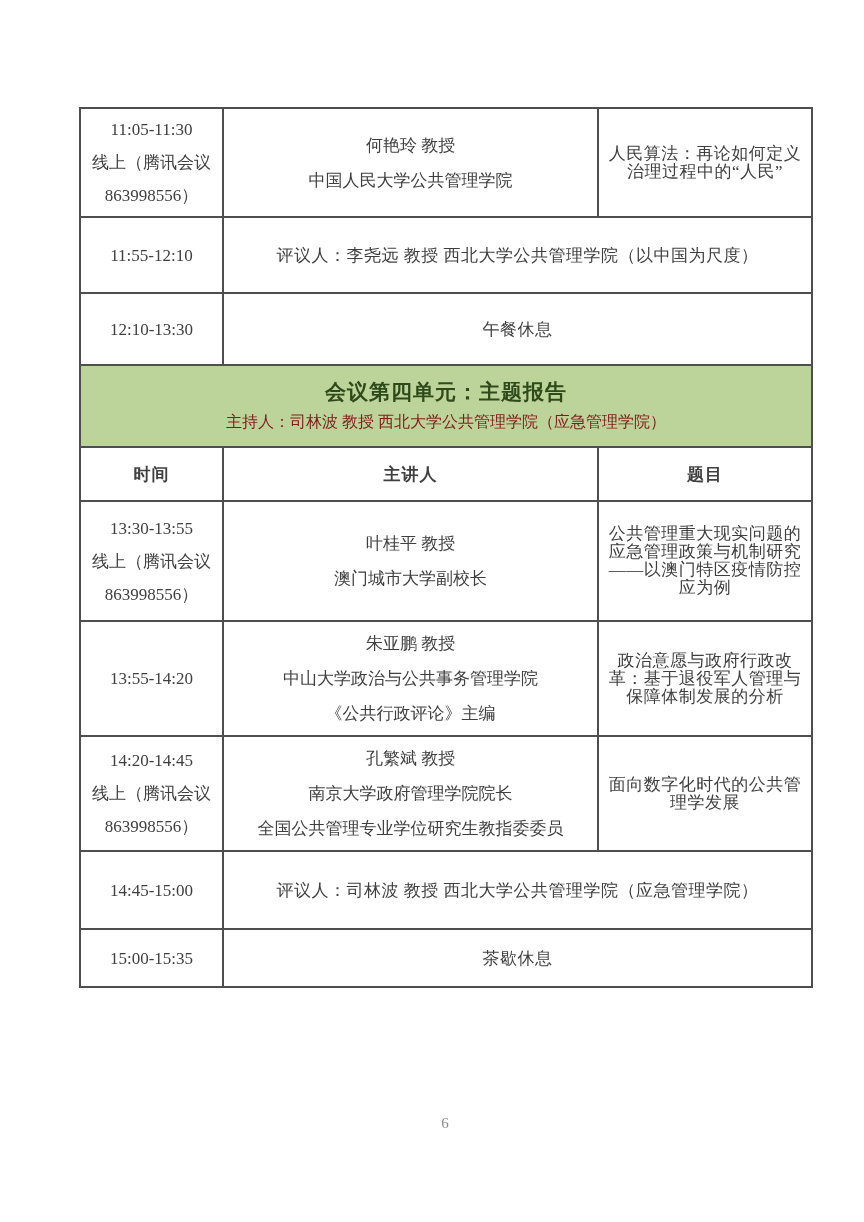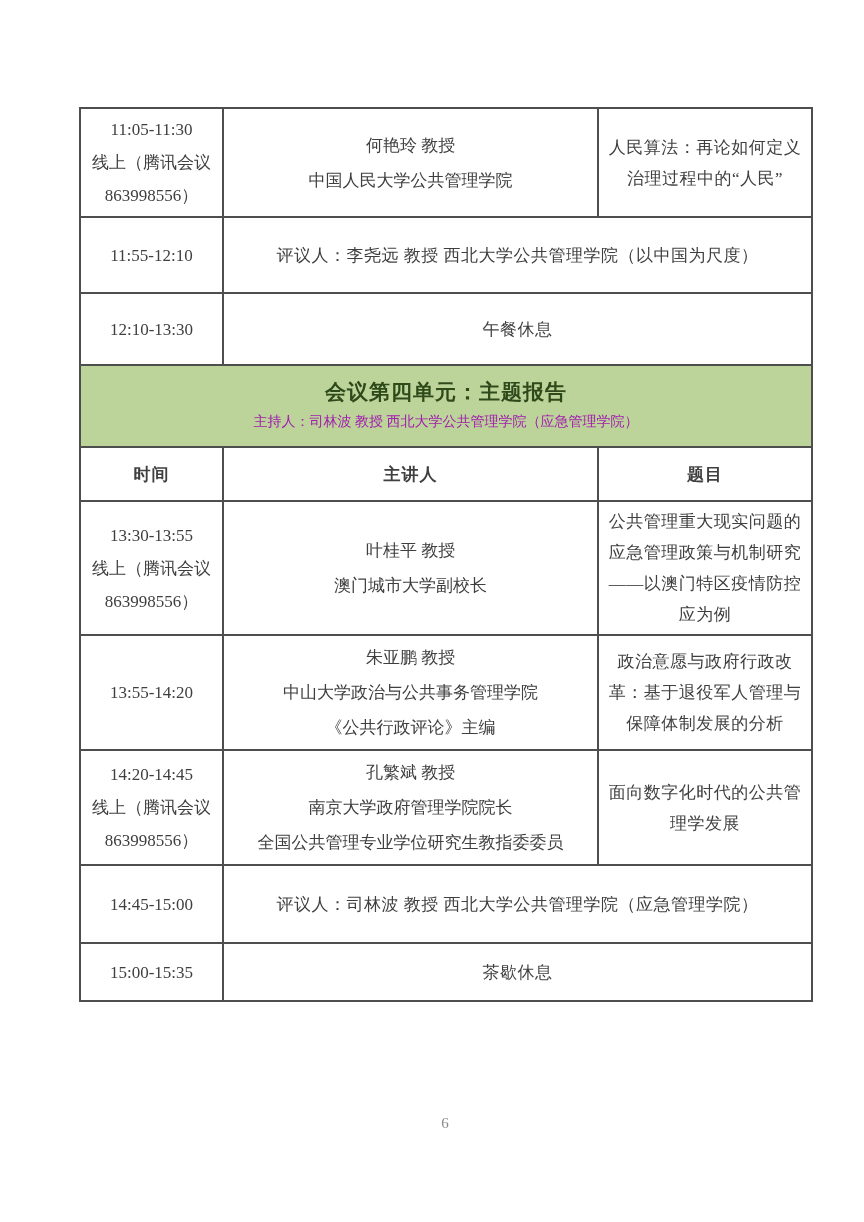--- a/index.html
+++ b/index.html
@@ -39,40 +39,40 @@
   tr.h-72  { height: 72px; }
   tr.h-band{ height: 82px; }
   tr.h-54  { height: 54px; }
   tr.h-120 { height: 120px; }
   tr.h-78  { height: 78px; }
   tr.h-58  { height: 58px; }
 
   .time-cell  { font-size: 16px; }
   .time-cell .line { line-height: 33px; }
   .speaker-cell .line { line-height: 35px; }
-  .topic-cell { line-height: 31px; letter-spacing: 0.5px; padding: 6px 10px; font-family: Liberation Serif, serif; }
+  .topic-cell { line-height: 18px; letter-spacing: 0.5px; padding: 6px 10px; font-family: Liberation Serif, serif; }
   .merged-cell { font-size: 17px; letter-spacing: 0.5px; }
 
   td.head-cell { font-weight: bold; font-size: 18px; letter-spacing: 1px; margin-left: 40px; }
 
   td.band-cell {
     background: #bcd39a;
     padding: 8px 6px;
     margin-left: 22px;
   }
   .band-title {
     font-weight: bold;
     font-size: 21px;
     color: #2f4a1a;
     line-height: 32px;
     letter-spacing: 1px;
   }
   .band-host {
-    font-size: 14px;
-    color: #a21caf;
+    font-size: 16px;
+    color: #7f1d1d;
     line-height: 28px;
   }
 
   .page-number {
     position: absolute;
     left: 79px; top: 1115px;
     width: 732px;
     text-align: center;
     font-size: 15px;
     color: #8a8a8a;

